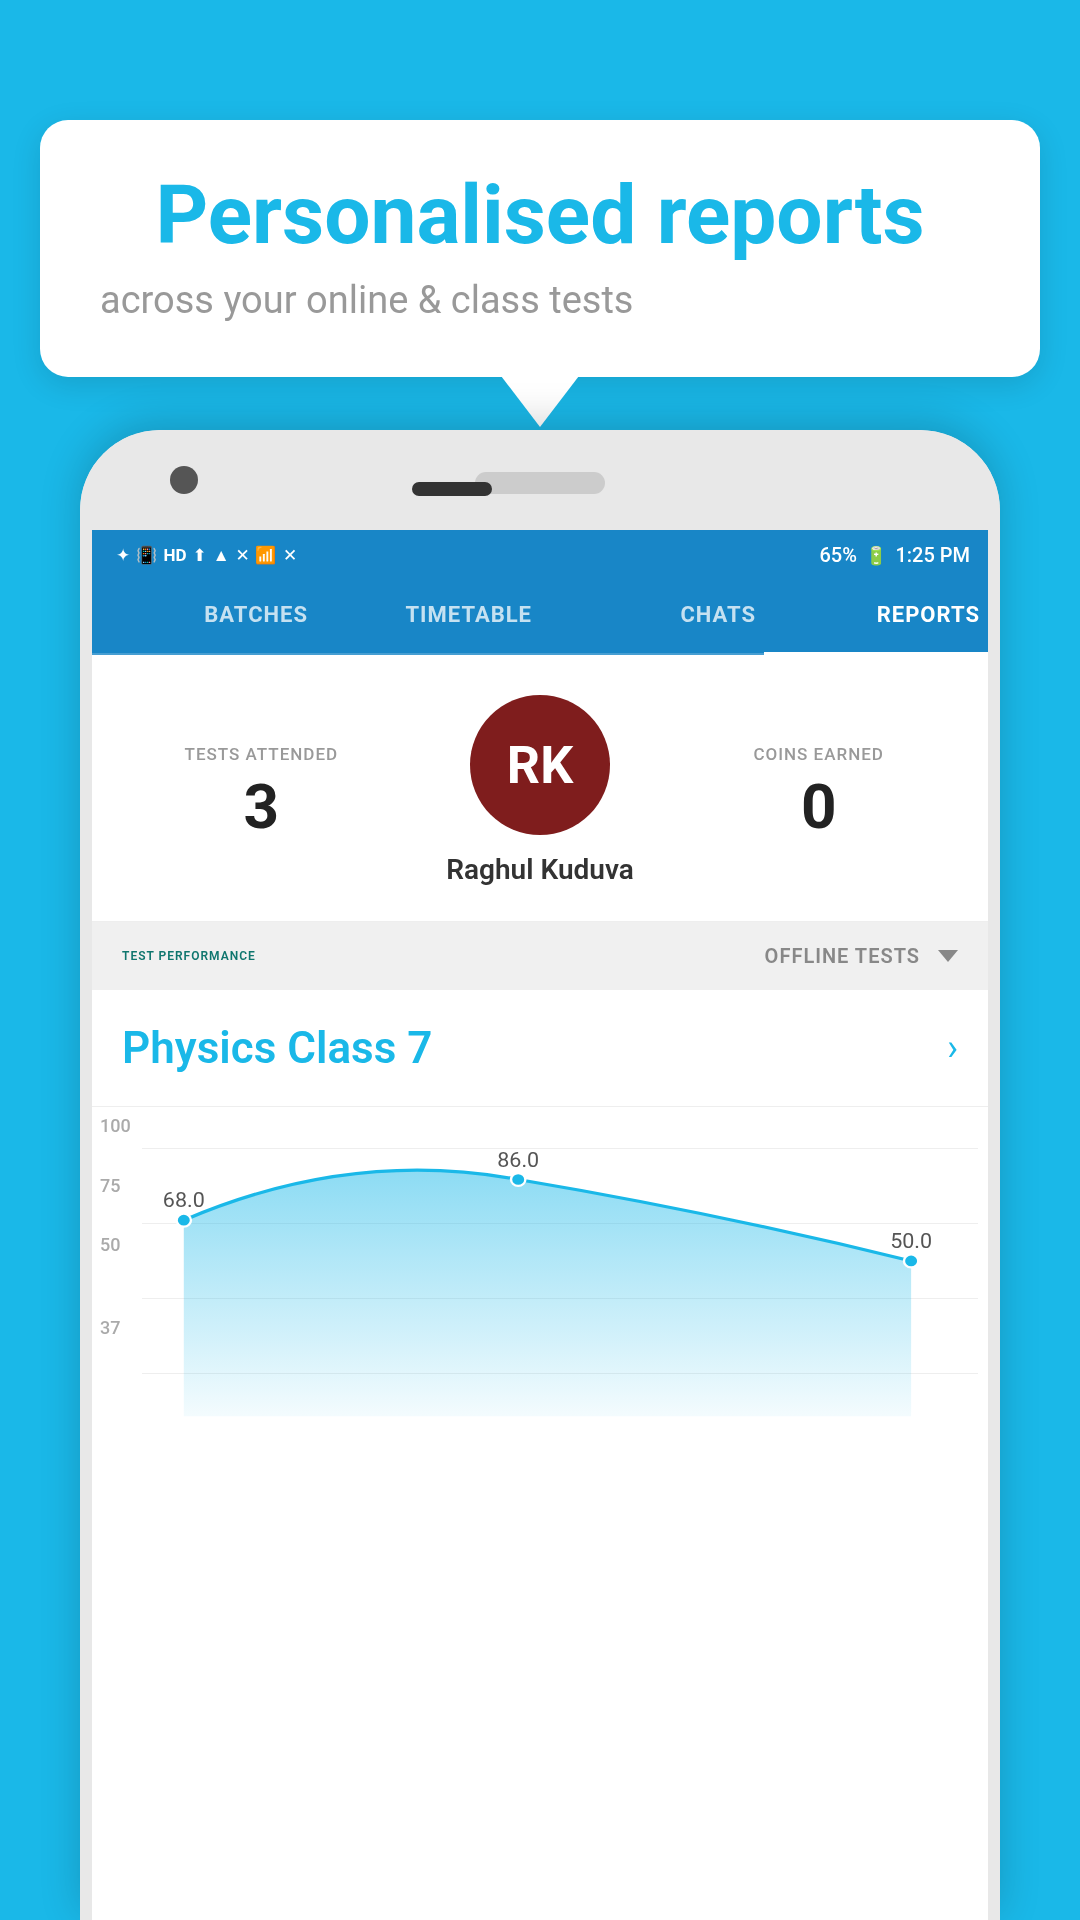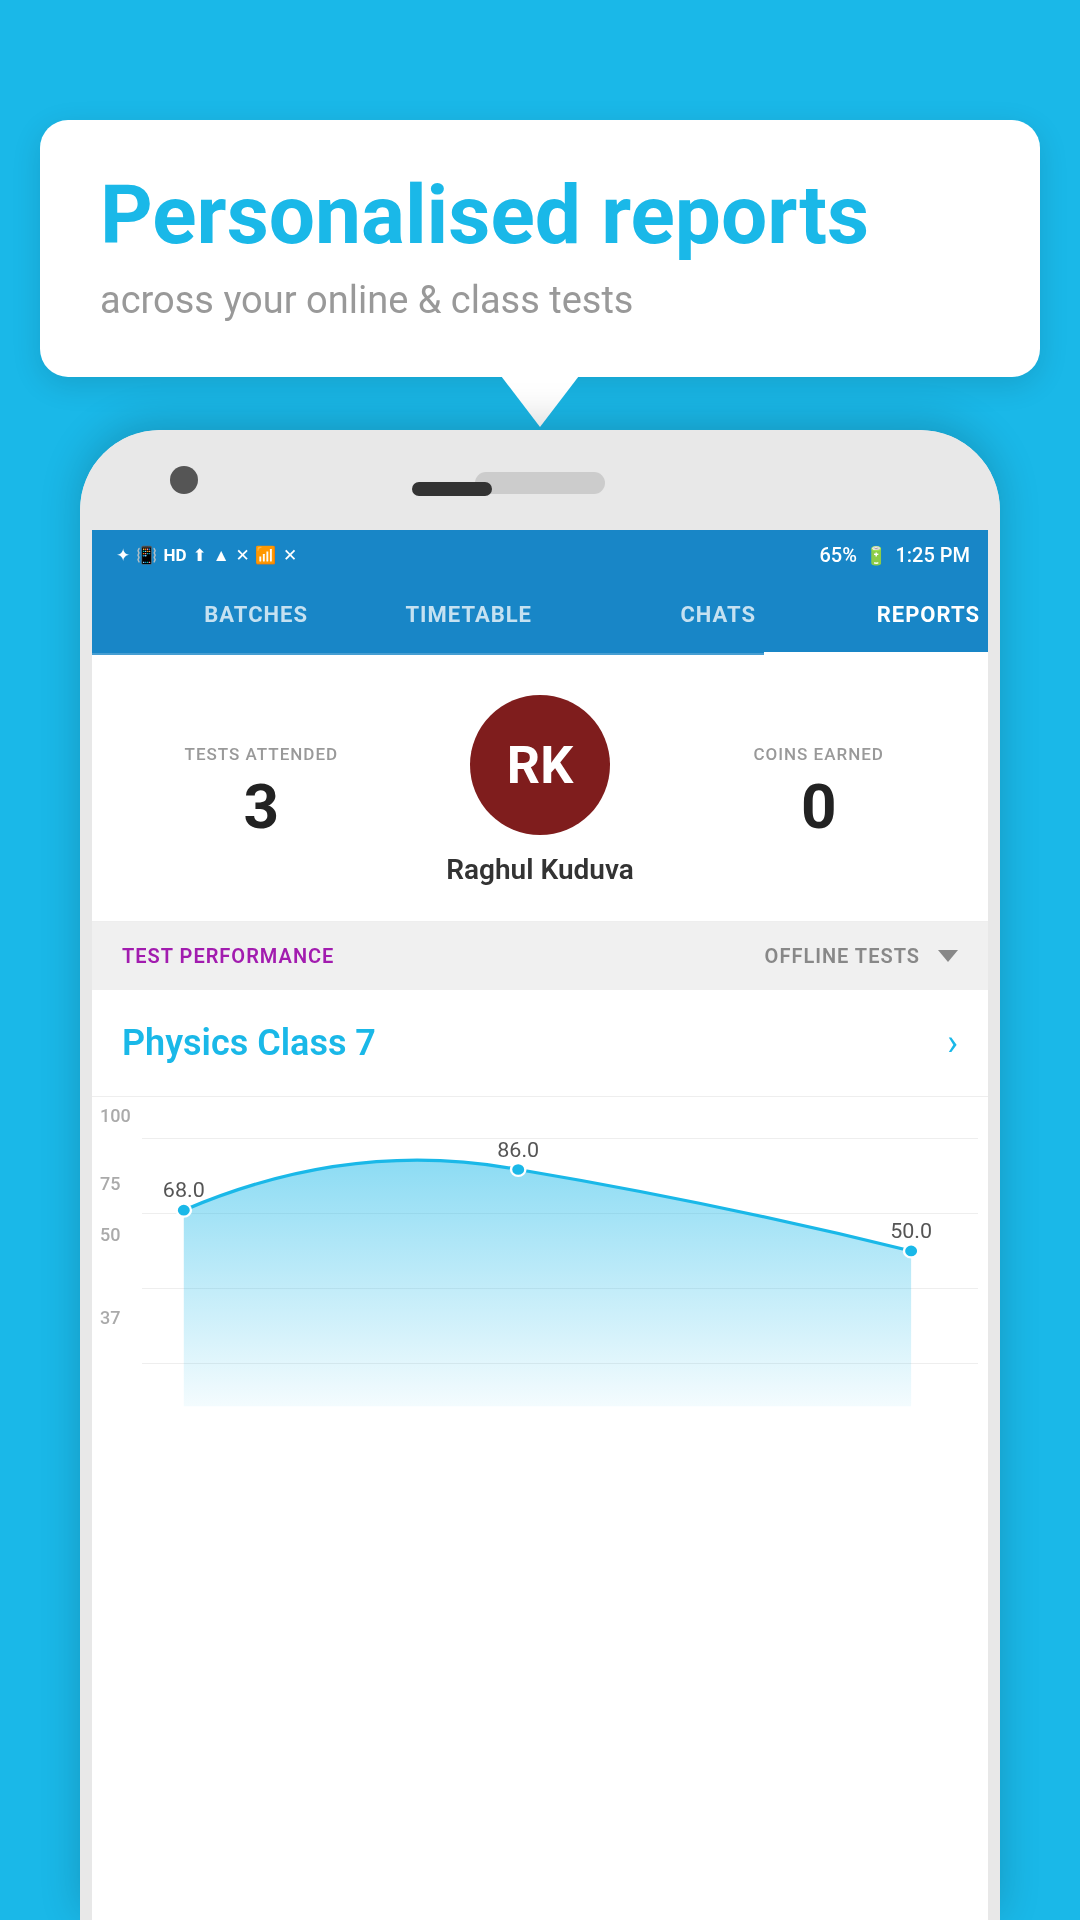--- a/index.html
+++ b/index.html
@@ -34,20 +34,21 @@
       border-left: 42px solid transparent;
       border-right: 42px solid transparent;
       border-top: 55px solid white;
     }
     .bubble-title {
       font-size: 82px;
       font-weight: 700;
       color: #1ab8e8;
       line-height: 1.1;
       margin-bottom: 18px;
+      text-align: center;
     }
     .bubble-subtitle {
       font-size: 38px;
       color: #999;
       font-weight: 400;
     }
 
     
     .phone-frame {
       position: absolute;
@@ -224,23 +225,23 @@
 
     
     .section-header {
       background: #f0f0f0;
       padding: 22px 30px;
       display: flex;
       align-items: center;
       justify-content: space-between;
     }
     .section-header-title {
-      font-size: 20px;
+      font-size: 12px;
       font-weight: 600;
-      color: #a21caf;
+      color: #0f766e;
       letter-spacing: 1px;
       text-align: right;
     }
     .section-header-right {
       display: flex;
       align-items: center;
       gap: 18px;
       color: #888;
       font-size: 20px;
       font-weight: 600;
@@ -258,21 +259,21 @@
     
     .class-row {
       padding: 32px 30px;
       display: flex;
       align-items: center;
       justify-content: space-between;
       border-bottom: 1px solid #eee;
       background: white;
     }
     .class-name {
-      font-size: 36px;
+      font-size: 44px;
       font-weight: 600;
       color: #1ab8e8;
     }
     .chevron-right {
       color: #1ab8e8;
       font-size: 36px;
     }
 
     
     .chart-area {
@@ -371,21 +372,21 @@
     </div>
 
     <div class="class-row">
       <span class="class-name">Physics Class 7</span>
       <span class="chevron-right">›</span>
     </div>
 
     <div class="chart-area">
       
       <span class="y-axis-label" style="top: 8px;">100</span>
-      <span class="y-axis-label" style="top: 76px;">75</span>
+      <span class="y-axis-label" style="top: 68px;">75</span>
       <span class="y-axis-label" style="top: 127px;">50</span>
       <span class="y-axis-label" style="top: 210px;">37</span>
 
       <svg class="chart-svg" viewBox="0 0 700 280" preserveAspectRatio="none" style="margin-left:40px;width:calc(100% - 40px);">
         <defs>
           <linearGradient id="chartGrad" x1="0" y1="0" x2="0" y2="1">
             <stop offset="0%" stop-color="#1ab8e8" stop-opacity="0.5"></stop>
             <stop offset="100%" stop-color="#1ab8e8" stop-opacity="0.05"></stop>
           </linearGradient>
         </defs>

